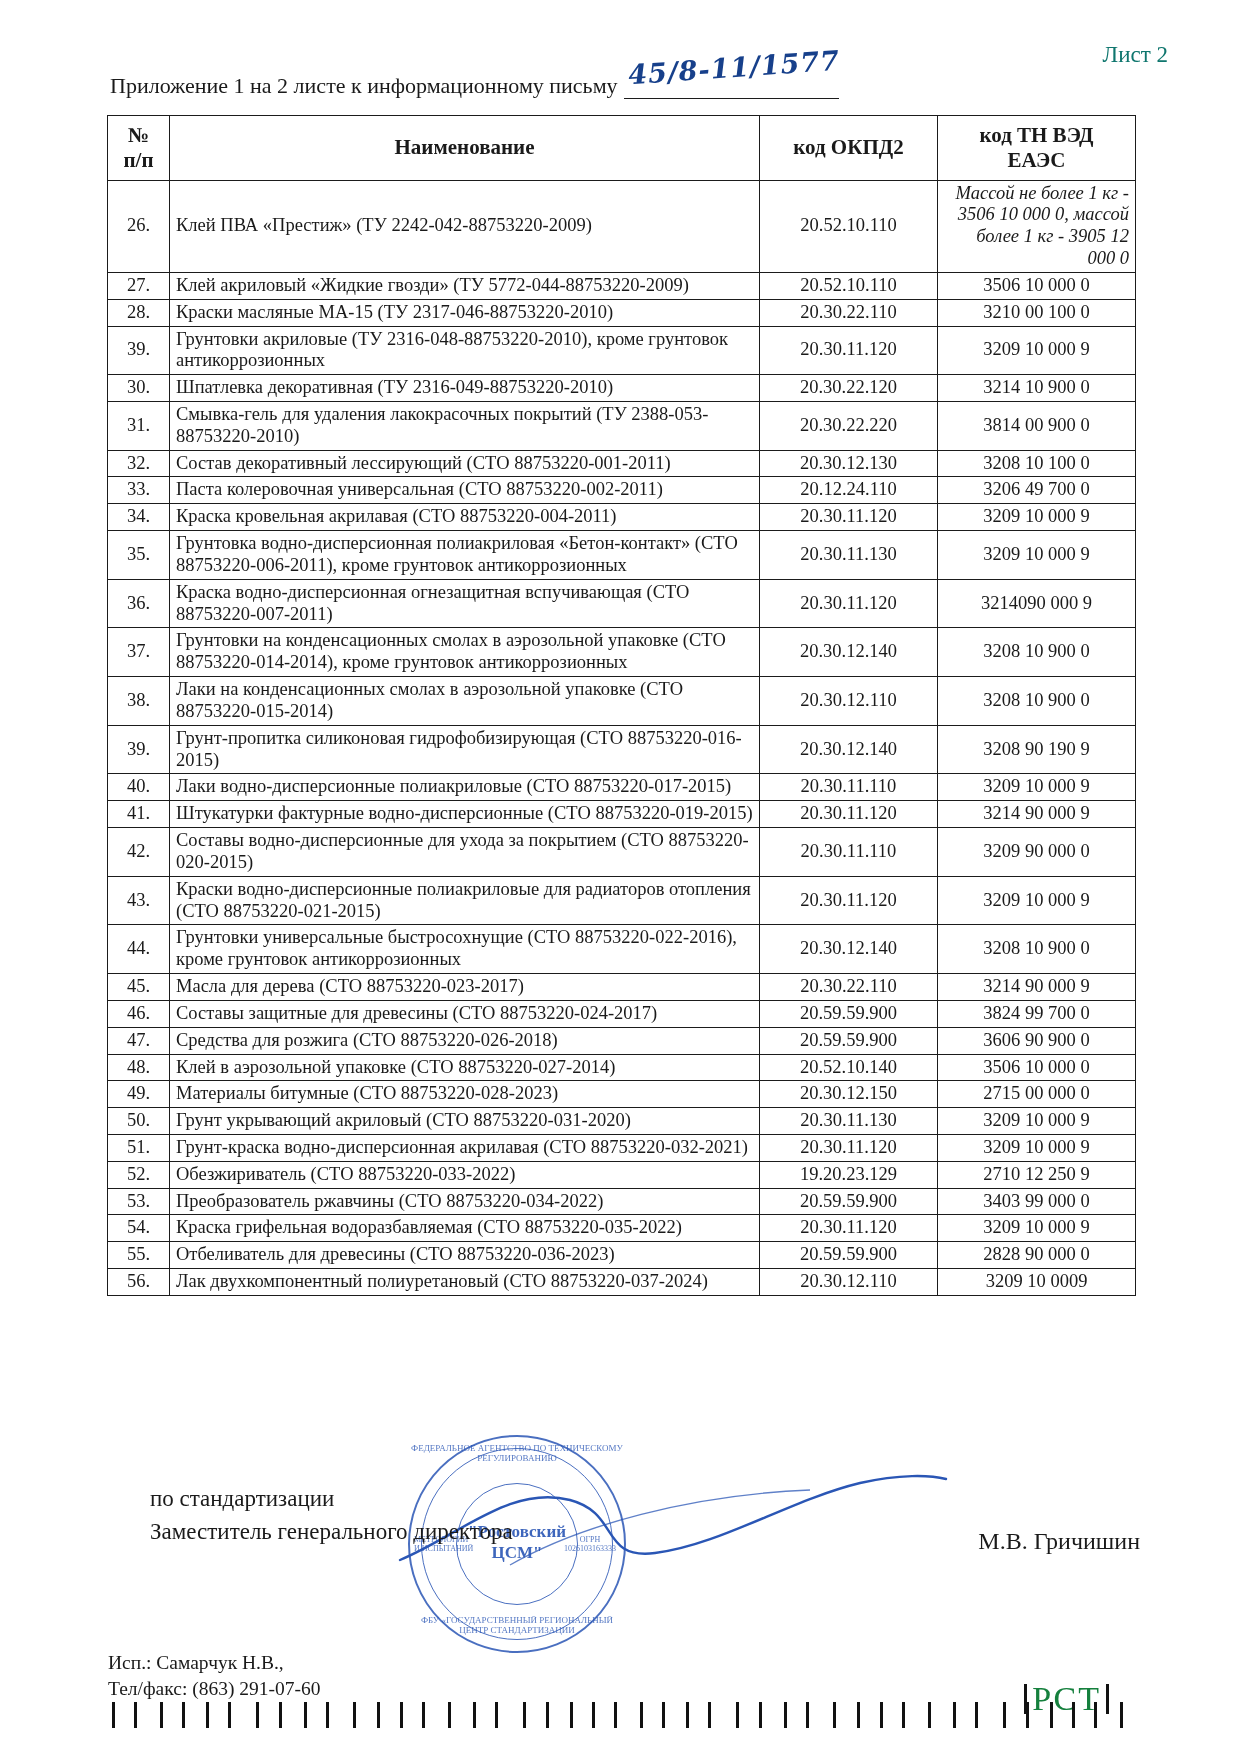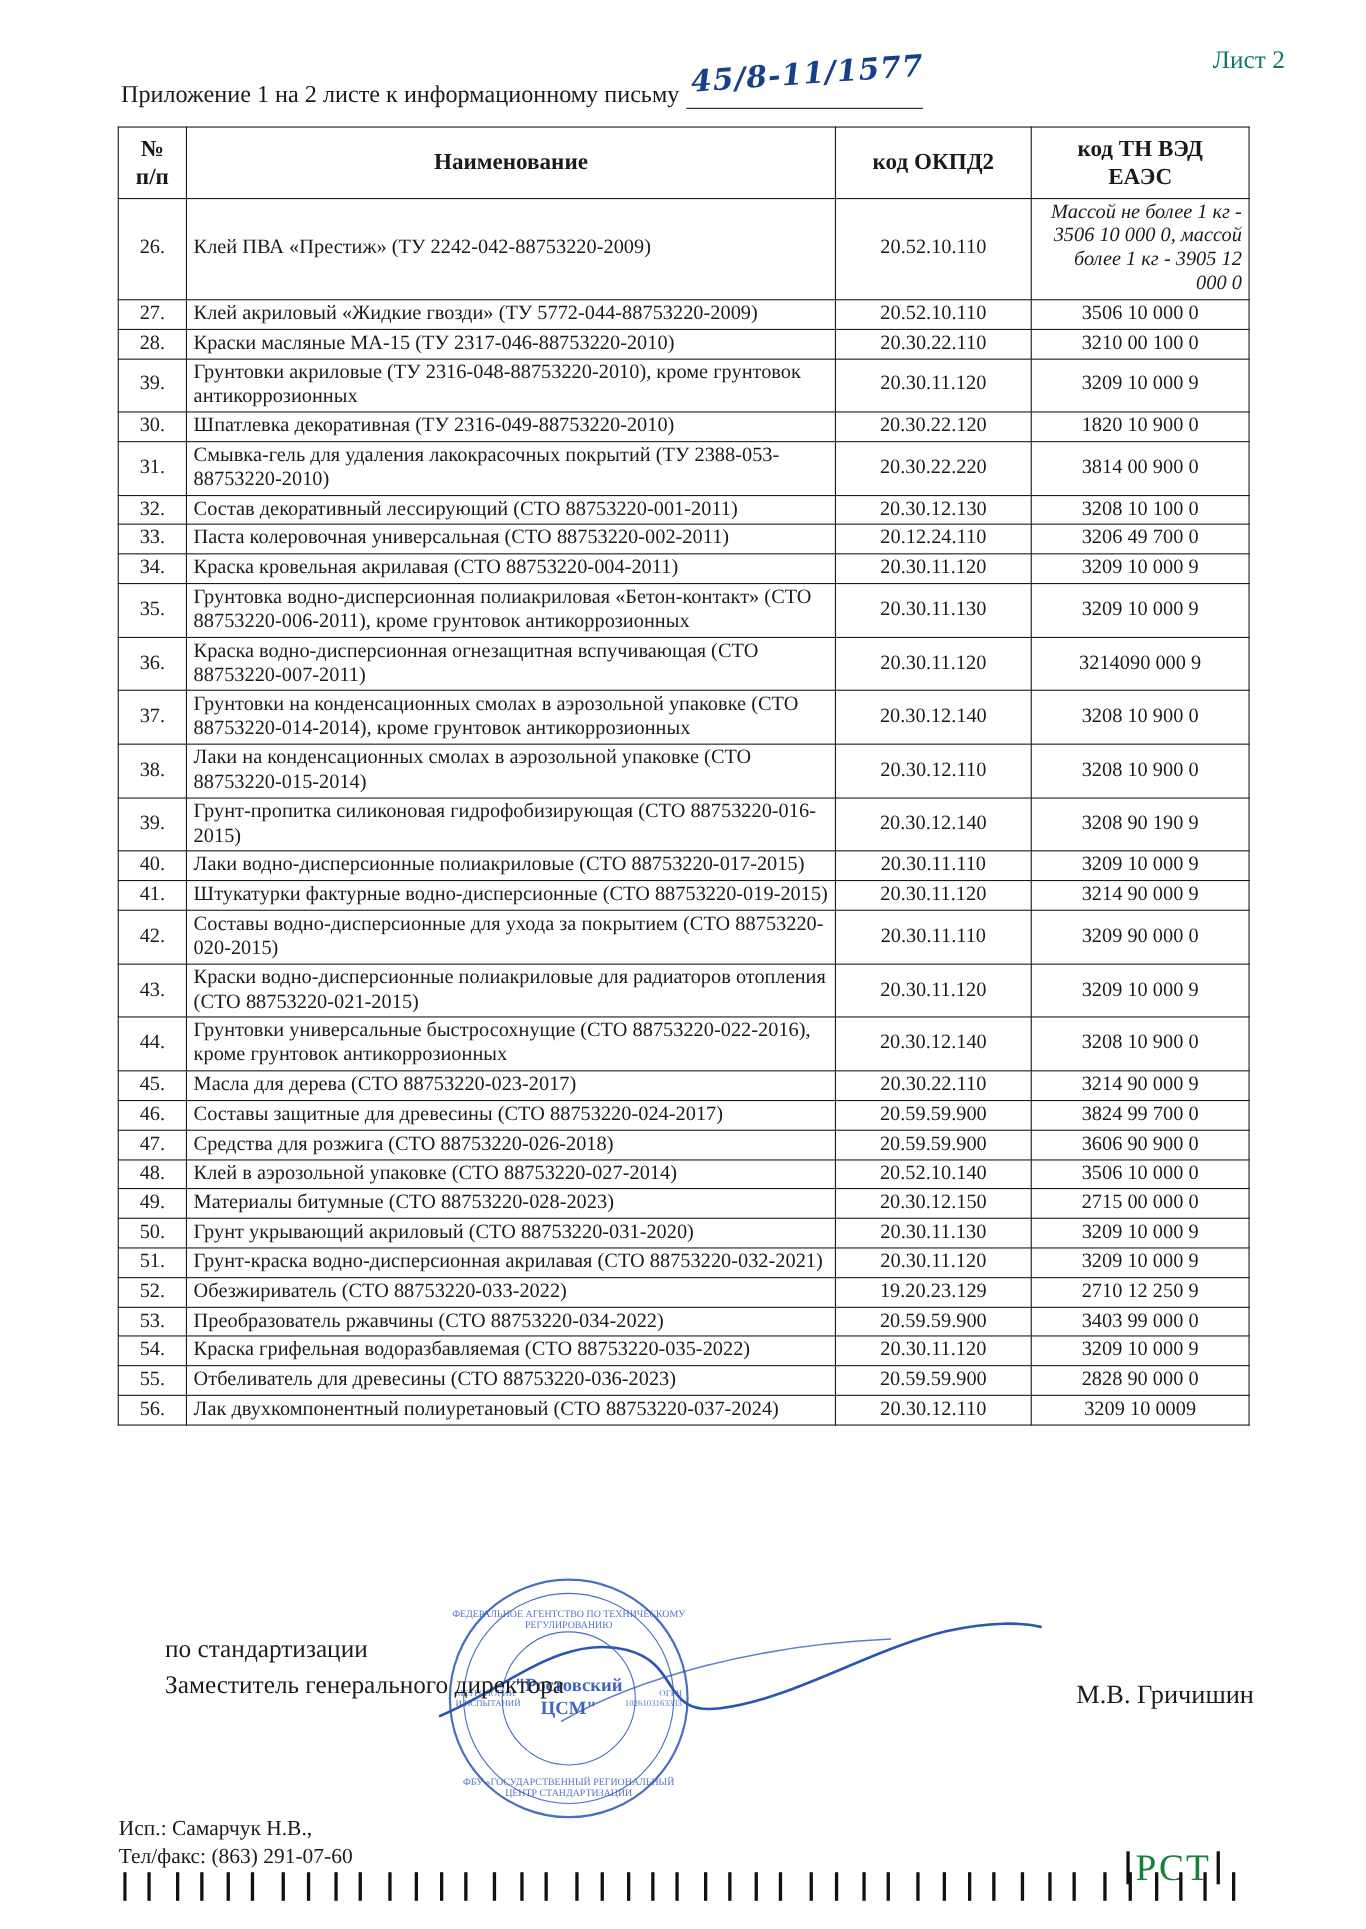--- a/index.html
+++ b/index.html
@@ -170,33 +170,33 @@
     opacity: .9;
   }
   .stamp-arc {
     position: absolute;
     left: 0; right: 0;
     text-align: center;
     color: #2a56b5;
     font-size: 9px;
     opacity: .8;
   }
-  .stamp-arc.top { top: 27px; }
+  .stamp-arc.top { top: 8px; }
   .stamp-arc.bottom { bottom: 18px; margin-top: 20px; }
   .stamp-side {
     position: absolute;
     top: 100px;
     color: #2a56b5;
     font-size: 8px;
     opacity: .8;
     width: 60px;
     line-height: 1.15;
   }
   .stamp-side.left { left: 6px; text-align: left; }
-  .stamp-side.right { right: 6px; text-align: right; }
+  .stamp-side.right { right: 6px; text-align: center; }
   
   .footer-contact {
     position: absolute;
     left: 108px;
     top: 1650px;
     font-size: 19.5px;
     line-height: 1.35;
   }
   .rst-mark {
     position: absolute;
@@ -280,21 +280,21 @@
         <tr>
           <td class="num">39.</td>
           <td class="name">Грунтовки акриловые (ТУ 2316-048-88753220-2010), кроме грунтовок антикоррозионных</td>
           <td class="code">20.30.11.120</td>
           <td class="code">3209 10 000 9</td>
         </tr>
         <tr>
           <td class="num">30.</td>
           <td class="name">Шпатлевка декоративная  (ТУ 2316-049-88753220-2010)</td>
           <td class="code">20.30.22.120</td>
-          <td class="code">1820 10 900 0</td>
+          <td class="code">3214 10 900 0</td>
         </tr>
         <tr>
           <td class="num">31.</td>
           <td class="name">Смывка-гель для удаления лакокрасочных покрытий (ТУ 2388-053-88753220-2010)</td>
           <td class="code">20.30.22.220</td>
           <td class="code">3814 00 900 0</td>
         </tr>
         <tr>
           <td class="num">32.</td>
           <td class="name">Состав декоративный лессирующий (СТО 88753220-001-2011)</td>

